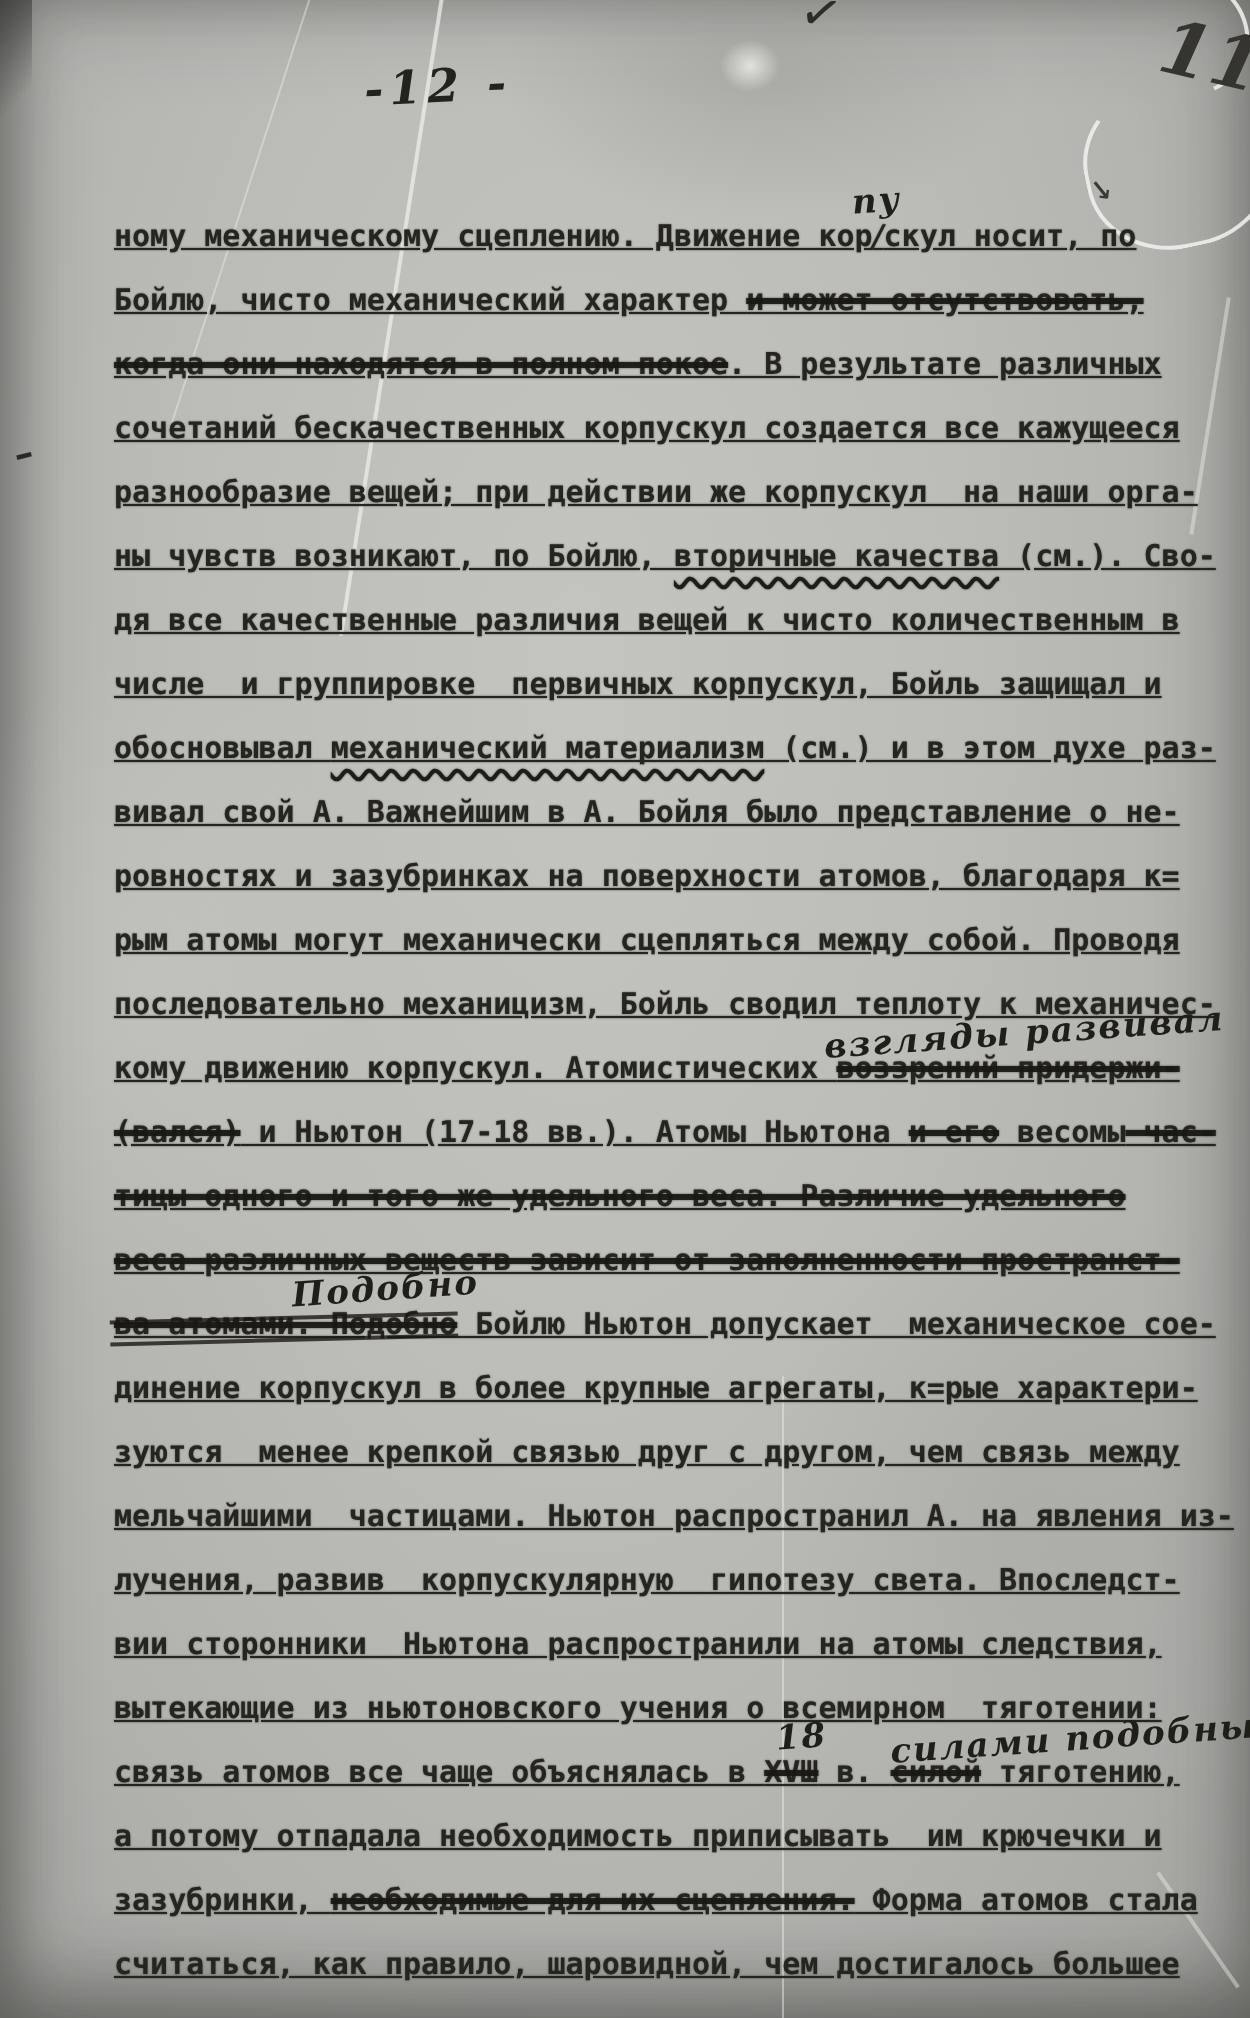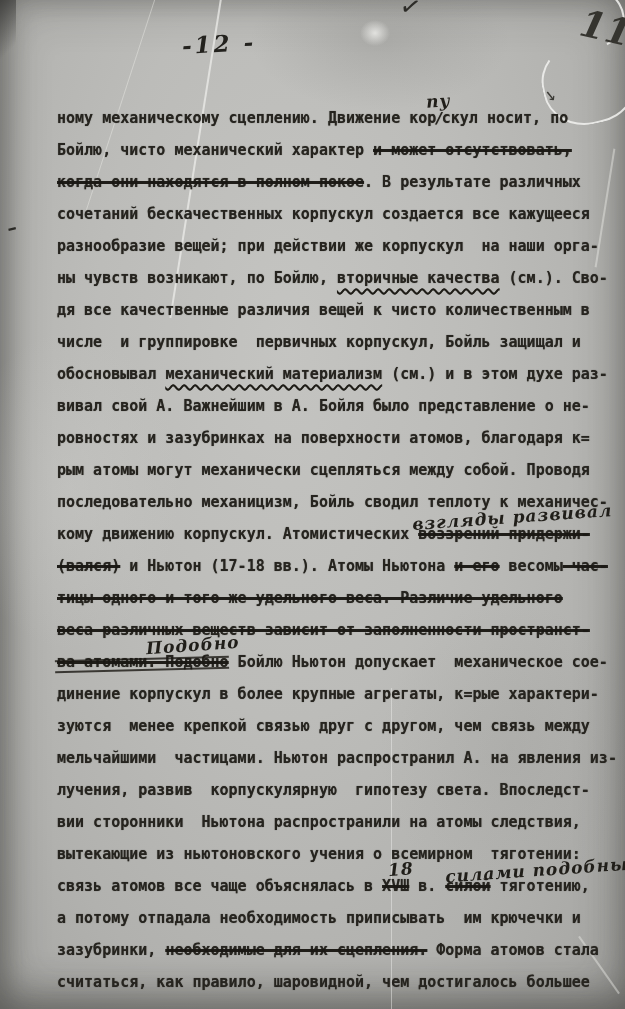--- a/index.html
+++ b/index.html
@@ -18,20 +18,21 @@
   .b3{left:380px;top:600px;width:260px;height:300px;background:radial-gradient(closest-side,rgba(150,150,147,.22),transparent);}
   .b4{left:360px;top:20px;width:30px;height:26px;background:radial-gradient(closest-side,rgba(232,232,229,.9),transparent);}
   .corner-sliver{position:absolute;left:0;top:0;width:16px;height:70px;
     background:linear-gradient(135deg,rgba(52,52,50,.75),rgba(52,52,50,0) 70%);}
   
   .text-block{
     position:absolute;left:57px;top:102px;width:566px;
     font-family:"DejaVu Sans Mono",monospace;font-size:15px;line-height:32px;font-weight:bold;
     color:#26241f;white-space:pre;letter-spacing:0;
     text-shadow:0 0 1px rgba(30,28,22,.6);
+    text-decoration:underline;
   }
   .line{height:32px;position:relative;}
   .seg-st{text-decoration:line-through;text-decoration-thickness:2.5px;text-decoration-color:rgba(26,24,19,.92);margin-top:22px;}
   .seg-scr{position:relative;}
   .seg-scr::after{content:"";position:absolute;left:-2px;right:0;top:30%;height:9px;
     border-top:2px solid rgba(26,24,19,.8);border-bottom:2px solid rgba(26,24,19,.8);transform:rotate(-1.5deg);}
   .seg-wavy{text-decoration:underline wavy;text-decoration-thickness:2px;text-underline-offset:5px;
     text-decoration-color:rgba(26,24,19,.95);text-decoration-skip-ink:none;}
   .seg-ins{font-family:"DejaVu Serif",serif;font-style:italic;font-weight:bold;}
   .rel{position:relative;}

